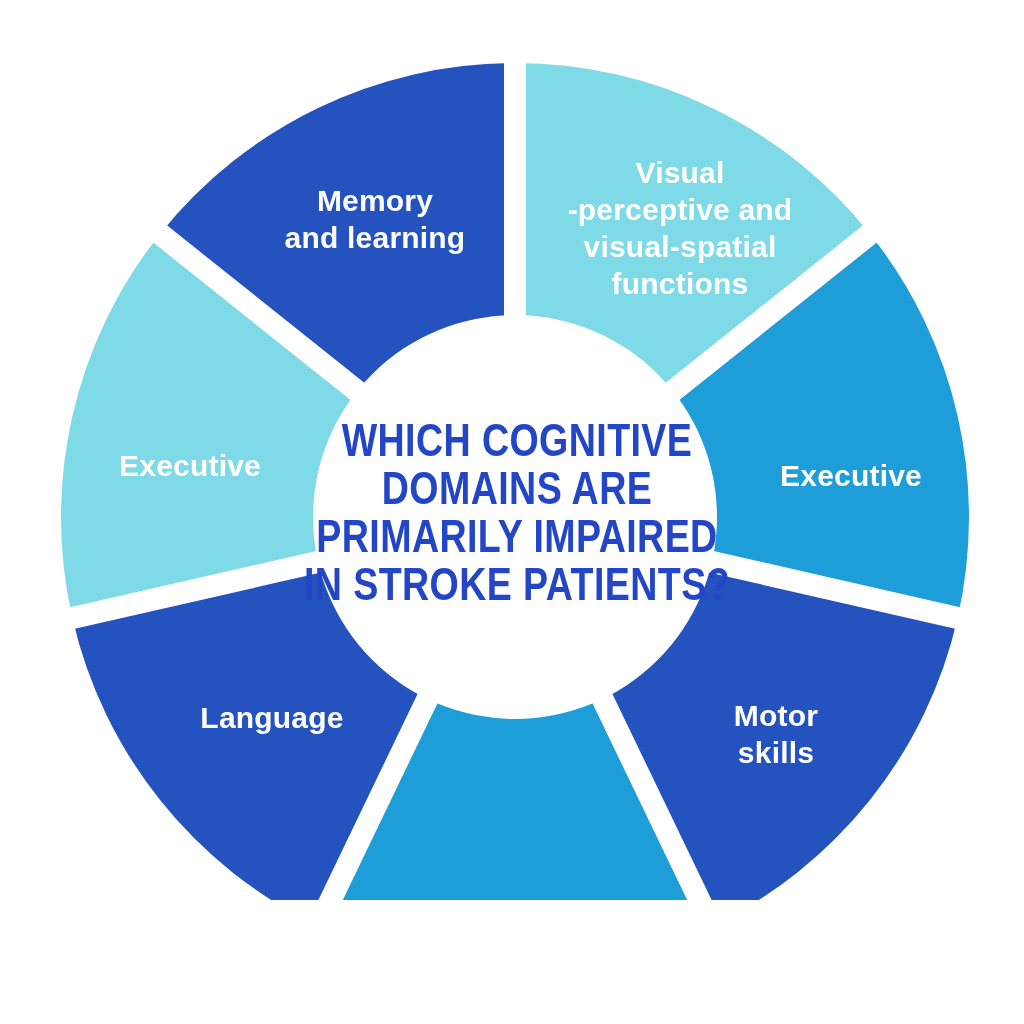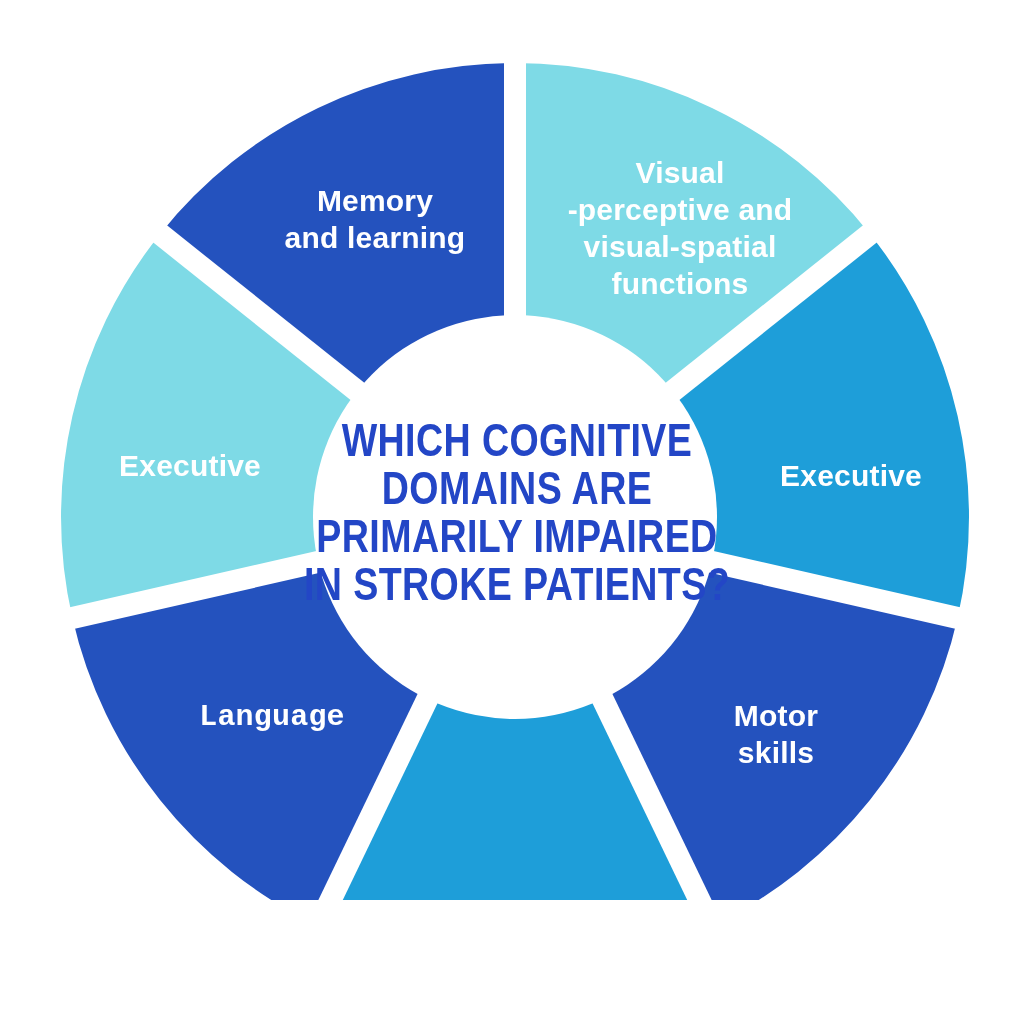--- a/index.html
+++ b/index.html
@@ -79,21 +79,21 @@
     <circle cx="515" cy="517" r="202" fill="#ffffff"></circle>
   </svg>
 
   <div class="seg-label" style="left:680px; top:228px;">Visual
 -perceptive and
 visual-spatial
 functions</div>
   <div class="seg-label" style="left:851px; top:475px;">Executive</div>
   <div class="seg-label" style="left:765px; top:734px;margin-left:11px;">Motor
 skills</div>
-  <div class="seg-label" style="left:272px; top:717px;font-family:Liberation Mono, monospace;">Language</div>
+  <div class="seg-label" style="left:272px; top:717px;">Language</div>
   <div class="seg-label" style="left:190px; top:465px;">Executive</div>
   <div class="seg-label" style="left:375px; top:219px;">Memory
 and learning</div>
 
   <div class="center-title">WHICH COGNITIVE
 DOMAINS ARE
 PRIMARILY IMPAIRED
 IN STROKE PATIENTS?</div>
 
 </div>

